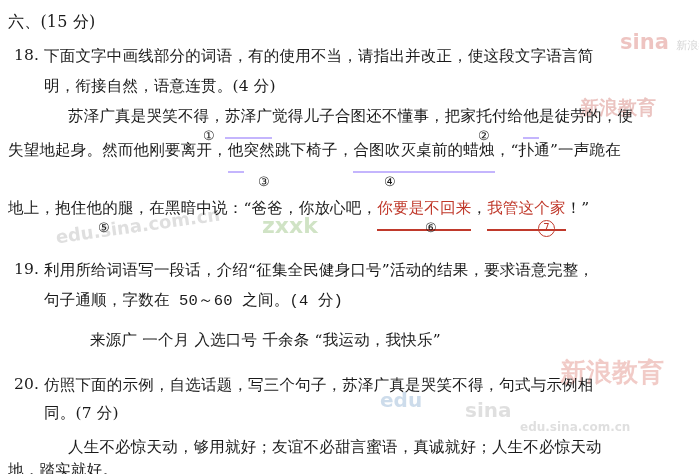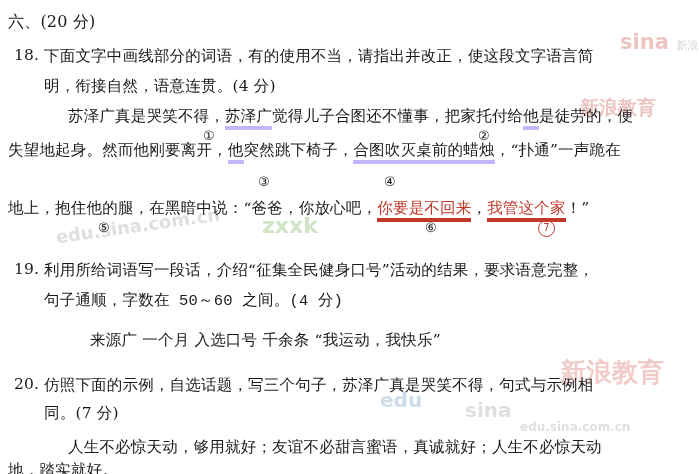--- a/index.html
+++ b/index.html
@@ -25,22 +25,22 @@
   .line {
     position: absolute;
     white-space: nowrap;
     font-size: 15.5px;
     letter-spacing: 0.2px;
   }
   .sec-head {
     font-size: 16px;
   }
   .underline {
-    border-bottom: 4px solid #c4b5fd;
-    padding-bottom: 1px;
+    border-bottom: 2px solid #c4b5fd;
+    padding-bottom: 12px;
   }
   .marks {
     position: absolute;
     font-size: 13px;
     white-space: nowrap;
   }
   .red {
     color: #c0392b;
     border-color: #c0392b !important;
   }
@@ -119,21 +119,21 @@
   <div class="wm wm-blue" style="left:380px; top:388px;">
     <span>edu</span>
   </div>
   <div class="wm wm-grey" style="left:465px; top:398px; font-size:20px;">
     <span>sina</span>
   </div>
   <div class="wm wm-grey" style="left:520px; top:420px; font-size:12px;">
     <span>edu.sina.com.cn</span>
   </div>
 
-  <div class="line sec-head" style="left:8px; top:12px;">六、(20 分)</div>
+  <div class="line sec-head" style="left:8px; top:12px;">六、(15 分)</div>
 
   <div class="line" style="left:14px; top:46px;text-align:right;">18.</div>
   <div class="line" style="left:44px; top:46px;">下面文字中画线部分的词语，有的使用不当，请指出并改正，使这段文字语言简</div>
   <div class="line" style="left:44px; top:76px;">明，衔接自然，语意连贯。(4 分)</div>
 
   <div class="line" style="left:68px; top:106px;">
     <span>苏泽广真是哭笑不得，</span><span class="underline">苏泽广</span><span>觉得儿子合图还不懂事，把家托付给</span><span class="underline">他</span><span>是徒劳的，</span><span>便</span>
   </div>
   <div class="marks" style="left:203px; top:128px;">①</div>
   <div class="marks" style="left:478px; top:128px;">②</div>

